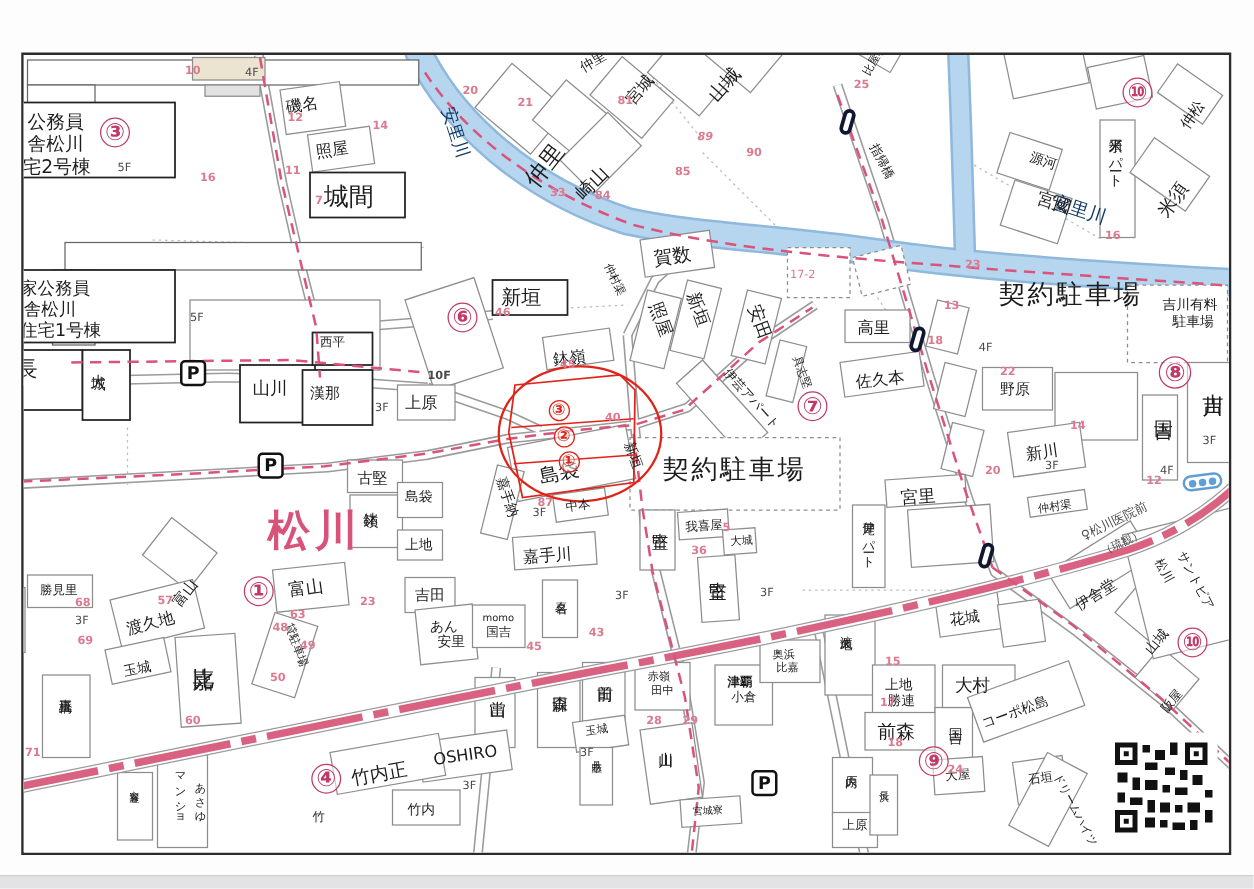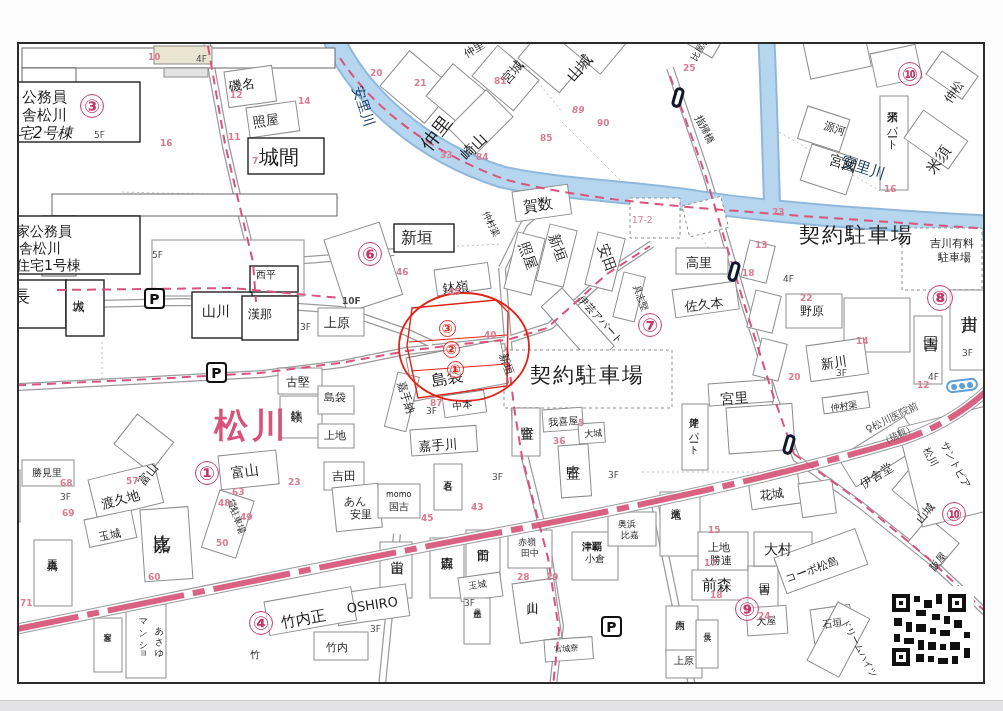--- a/index.html
+++ b/index.html
@@ -270,21 +270,21 @@
             <rect x="897" y="599" width="4" height="4"></rect>
               <rect x="953" y="599" width="4" height="4"></rect>
             <rect x="897" y="653" width="4" height="4"></rect>
           </g>
         </g>
       </svg>
 
       <div id="labels">
           <span class="lbl" style="left: 20px; top: 88px; font-size: 15px;">公務員</span>
           <span class="lbl" style="left: 20px; top: 106px; font-size: 15px;">舎松川</span>
-          <span class="lbl" style="left: 16px; top: 124px; font-size: 15px; font-style: italic;">宅2号棟</span>
+          <span class="lbl" style="left: 16px; top: 124px; font-size: 15px;">宅2号棟</span>
           <span class="lbl" style="left: 14px; top: 222px; font-size: 14px;">家公務員</span>
           <span class="lbl" style="left: 17px; top: 239px; font-size: 14px;">舎松川</span>
           <span class="lbl" style="left: 14px; top: 256px; font-size: 14px;">住宅1号棟</span>
           <span class="lbl" style="left: 226px; top: 78px; font-size: 13px; transform: rotate(-8deg);">磯名</span>
           <span class="lbl" style="left: 250px; top: 114px; font-size: 13px; transform: rotate(-8deg);">照屋</span>
           <span class="lbl" style="left: 257px; top: 145px; font-size: 20px;">城間</span>
           <span class="lbl" style="left: 460px; top: 48px; font-size: 11px; transform: rotate(-30deg);">仲里</span>
           <span class="lbl" style="left: 415px; top: 140px; font-size: 19px; transform: rotate(-52deg);">仲里</span>
           <span class="lbl" style="left: 456px; top: 150px; font-size: 15px; transform: rotate(-45deg);">崎山</span>
           <span class="lbl" style="left: 497px; top: 76px; font-size: 13px; transform: rotate(-50deg);">宮城</span>
@@ -413,27 +413,27 @@
           <span class="rednum" style="left: 226px; top: 130px;">11</span>
           <span class="rednum" style="left: 296px; top: 94px;">14</span>
           <span class="rednum" style="left: 158px; top: 136px;">16</span>
           <span class="rednum" style="left: 250px; top: 154px;">7</span>
           <span class="rednum" style="left: 368px; top: 66px;">20</span>
           <span class="rednum" style="left: 412px; top: 76px;">21</span>
           <span class="rednum" style="left: 492px; top: 74px;">81</span>
           <span class="rednum" style="left: 438px; top: 148px;">33</span>
           <span class="rednum" style="left: 474px; top: 150px;">84</span>
           <span class="rednum" style="left: 538px; top: 131px;">85</span>
-          <span class="rednum" style="left: 570px; top: 103px; font-style: italic;">89</span>
+          <span class="rednum" style="left: 556px; top: 103px; font-style: italic;">89</span>
           <span class="rednum" style="left: 595px; top: 116px;">90</span>
           <span class="rednum" style="left: 681px; top: 61px;">25</span>
           <span class="rednum" style="left: 770px; top: 205px;">23</span>
           <span class="rednum" style="left: 753px; top: 238px;">13</span>
           <span class="rednum" style="left: 882px; top: 182px;">16</span>
-          <span class="rednum" style="left: 394px; top: 265px;">46</span>
+          <span class="rednum" style="left: 394px; top: 244px;">46</span>
           <span class="rednum" style="left: 446px; top: 285px;">45</span>
           <span class="rednum" style="left: 482px; top: 328px;">40</span>
           <span class="rednum" style="left: 428px; top: 396px;">87</span>
           <span class="rednum" style="left: 551px; top: 434px;">36</span>
           <span class="rednum" style="left: 576px; top: 416px;">5</span>
           <span class="rednum" style="left: 798px; top: 291px;">22</span>
           <span class="rednum" style="left: 786px; top: 370px;">20</span>
           <span class="rednum" style="left: 740px; top: 266px;">18</span>
           <span class="rednum" style="left: 854px; top: 334px;">14</span>
           <span class="rednum" style="left: 915px; top: 378px;">12</span>

